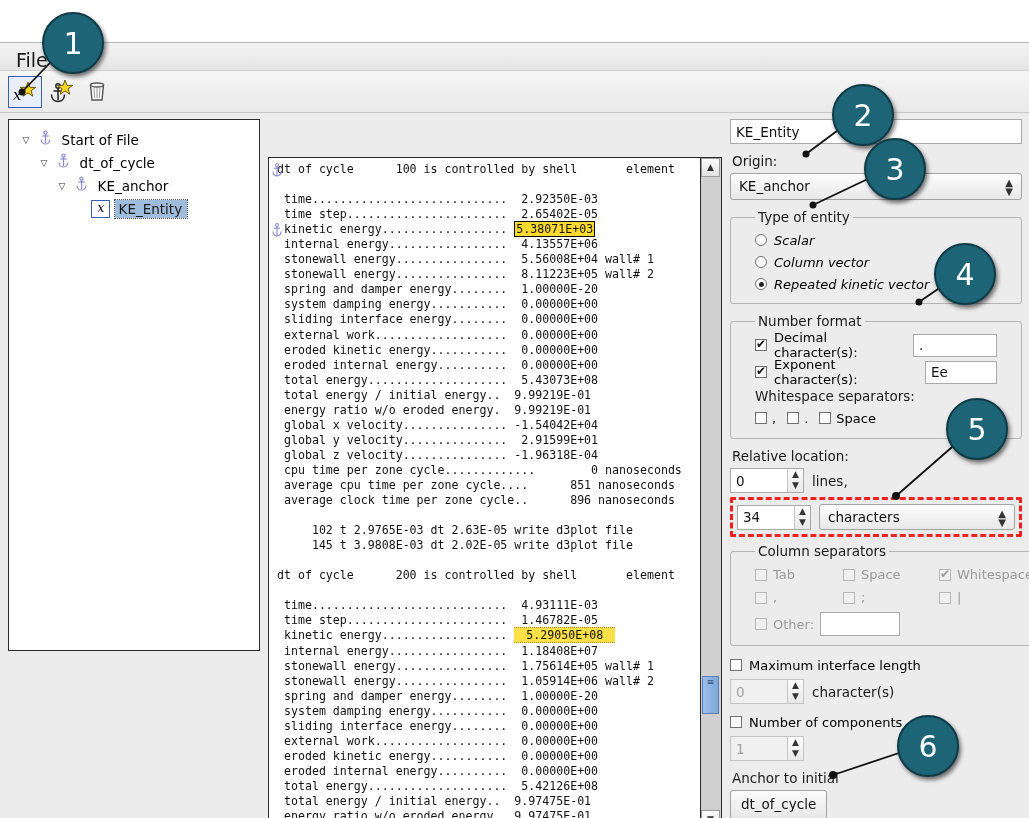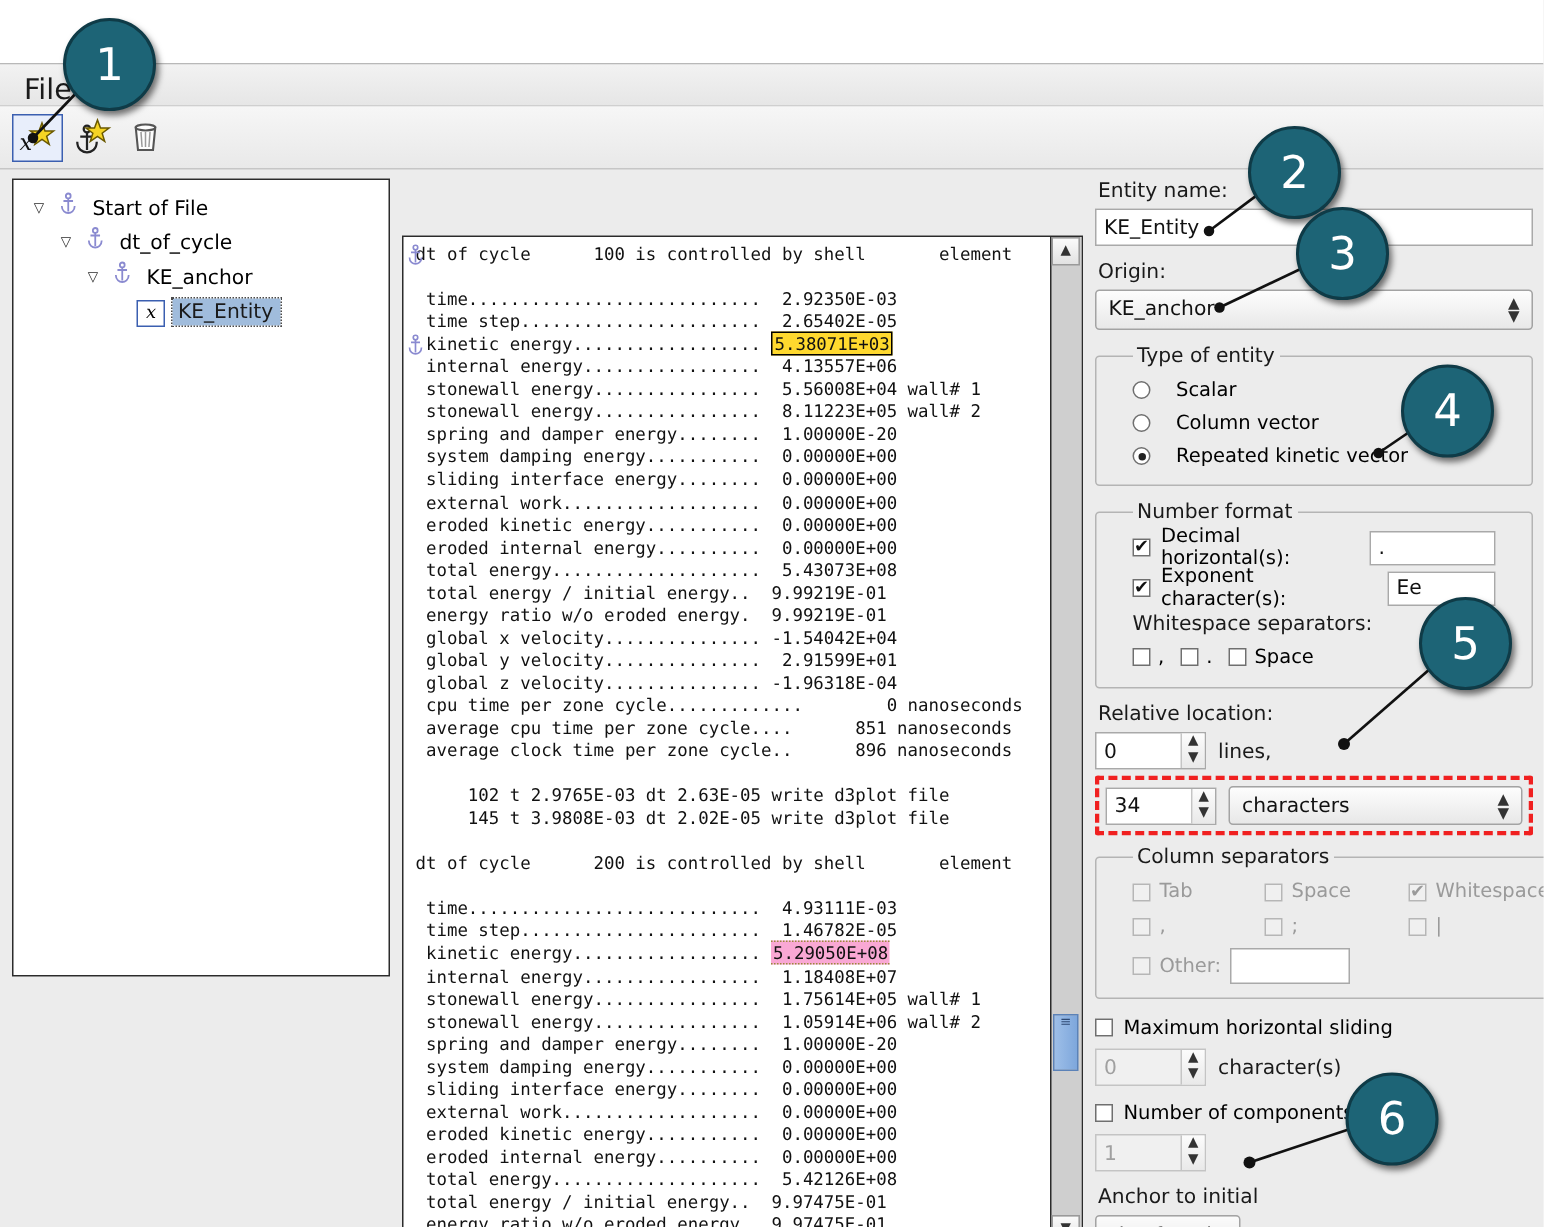--- a/index.html
+++ b/index.html
@@ -54,21 +54,21 @@
   }
   .textinner{
     position:absolute;left:0;top:0;right:21px;bottom:21px;overflow:hidden;
     padding:4px 0 0 8px;box-sizing:border-box;
   }
   pre.code{
     margin:0;font-family:"DejaVu Sans Mono","Liberation Mono",monospace;
     font-size:11.6px;line-height:15.05px;color:#111;white-space:pre;
   }
   .hl-strong{background:#ffd92e;border:1px solid #000;padding:0 1px;}
-  .hl-soft{background:#f9a8d4;border-top:1px dotted #9a8a3a;border-bottom:1px dotted #9a8a3a;padding:0 1px;}
+  .hl-soft{background:#fde047;border-top:1px dotted #9a8a3a;border-bottom:1px dotted #9a8a3a;padding:0 12px;}
   
   .vsb{position:absolute;right:0;top:0;width:21px;bottom:21px;background:#cfcfcf;border-left:1px solid #2b2b2b;box-sizing:border-box;}
   .sbarrow{position:absolute;width:19px;height:19px;background:linear-gradient(to bottom,#fbfbfb,#e2e2e2);
            border:1px solid #9a9a9a;box-sizing:border-box;text-align:center;font-size:9px;line-height:17px;color:#333;}
   .sbthumb{position:absolute;background:linear-gradient(to right,#9ebfe8,#7ea7dc);
            border:1px solid #5b82b8;box-sizing:border-box;text-align:center;color:#2e4a74;font-size:9px;}
   
   .panel{position:absolute;left:730px;top:76px;width:292px;height:732px;}
   .lbl{font-size:13.5px;color:#1a1a1a;}
   .tin{
@@ -79,21 +79,21 @@
     position:relative;width:100%;height:27px;box-sizing:border-box;
     background:linear-gradient(to bottom,#fdfdfd,#e8e8e8);
     border:1px solid #a3a3a3;border-radius:3px;font-size:13.5px;
     line-height:25px;padding-left:8px;color:#111;
   }
   .combo .arrows{position:absolute;right:8px;top:4px;font-size:10px;line-height:9px;color:#333;text-align:center;}
   fieldset.grp{
     border:1px solid #b4b4b4;border-radius:3px;margin:0;padding:4px 24px 8px;
   }
   fieldset.grp legend{font-size:13.5px;padding:0 3px;color:#1a1a1a;}
-  .radio-row{display:flex;align-items:center;gap:17px;height:22px;}
+  .radio-row{display:flex;align-items:center;gap:7px;height:22px;font-style:italic;}
   .radio{width:12px;height:12px;border:1px solid #6f6f6f;border-radius:50%;background:#fff;box-sizing:border-box;position:relative;flex:none;}
   .radio.on:after{content:"";position:absolute;left:2.5px;top:2.5px;width:5px;height:5px;border-radius:50%;background:#222;}
   .cbx{width:12px;height:12px;border:1px solid #6f6f6f;background:#fff;box-sizing:border-box;position:relative;flex:none;}
   .cbx.on:after{content:"✔";position:absolute;left:0px;top:-4px;font-size:12px;color:#111;line-height:16px;}
   .cbx.dis{border-color:#b6b6b6;background:#f0f0f0;}
   .cbx.dis.on:after{color:#9a9a9a;}
   .chk-row{display:flex;align-items:center;gap:7px;height:24px;}
   .dis-txt{color:#9a9a9a;}
   .spin{position:relative;display:inline-block;}
   .spin input{
@@ -286,21 +286,20 @@
     <div class="vsb">
       <div class="sbarrow" style="left:0;top:0">▲</div>
       <div class="sbthumb" style="left:1px;top:518px;width:17px;height:38px">≡</div>
       <div class="sbarrow" style="left:0;bottom:0">▼</div>
     </div>
 
   </div>
 
   <div class="panel">
 
-    <div class="lbl" style="margin:0 0 4px 2px">Entity name:</div>
     <input class="tin" value="KE_Entity" style="">
 
     <div class="lbl" style="margin:9px 0 4px 2px">Origin:</div>
     <div class="combo">
       <span>KE_anchor</span>
       <span class="arrows">▲<br>▼</span>
     </div>
 
     <fieldset class="grp" style="margin-top:9px">
       <legend>Type of entity</legend>
@@ -315,21 +314,21 @@
       <div class="radio-row">
         <span class="radio on"></span>
         <span>Repeated kinetic vector</span>
       </div>
     </fieldset>
 
     <fieldset class="grp" style="margin-top:9px">
       <legend>Number format</legend>
       <div class="chk-row">
         <span class="cbx on"></span>
-        <span>Decimal horizontal(s):</span>
+        <span>Decimal character(s):</span>
         <input class="tin" style="width: 84px; height: 23px; margin-left: 2px;" value=".">
       </div>
       <div class="chk-row" style="margin-top:3px">
         <span class="cbx on"></span>
         <span>Exponent character(s):</span>
         <input class="tin" style="width: 72px; height: 23px; margin-left: 2px;" value="Ee">
       </div>
       <div class="lbl" style="margin:4px 0 2px 0">Whitespace separators:</div>
       <div class="chk-row" style="gap:5px">
         <span class="cbx"></span>
@@ -383,21 +382,21 @@
       </div>
       <div style="display:flex;align-items:center;height:26px;margin-top:2px">
         <span class="cbx dis"></span>
         <span class="dis-txt" style="margin-left:6px">Other:</span>
         <input class="tin" style="width: 80px; height: 24px; margin-left: 6px;" value="">
       </div>
     </fieldset>
 
     <div class="chk-row" style="margin-top:7px">
       <span class="cbx"></span>
-      <span>Maximum horizontal sliding</span>
+      <span>Maximum interface length</span>
     </div>
     <div style="display:flex;align-items:center;gap:8px;margin-top:2px">
       <span class="spin dis">
         <input value="0" style="">
         <span class="sarr">▲<br>▼</span>
       </span>
       <span class="lbl">character(s)</span>
     </div>
 
     <div class="chk-row" style="margin-top:6px">

